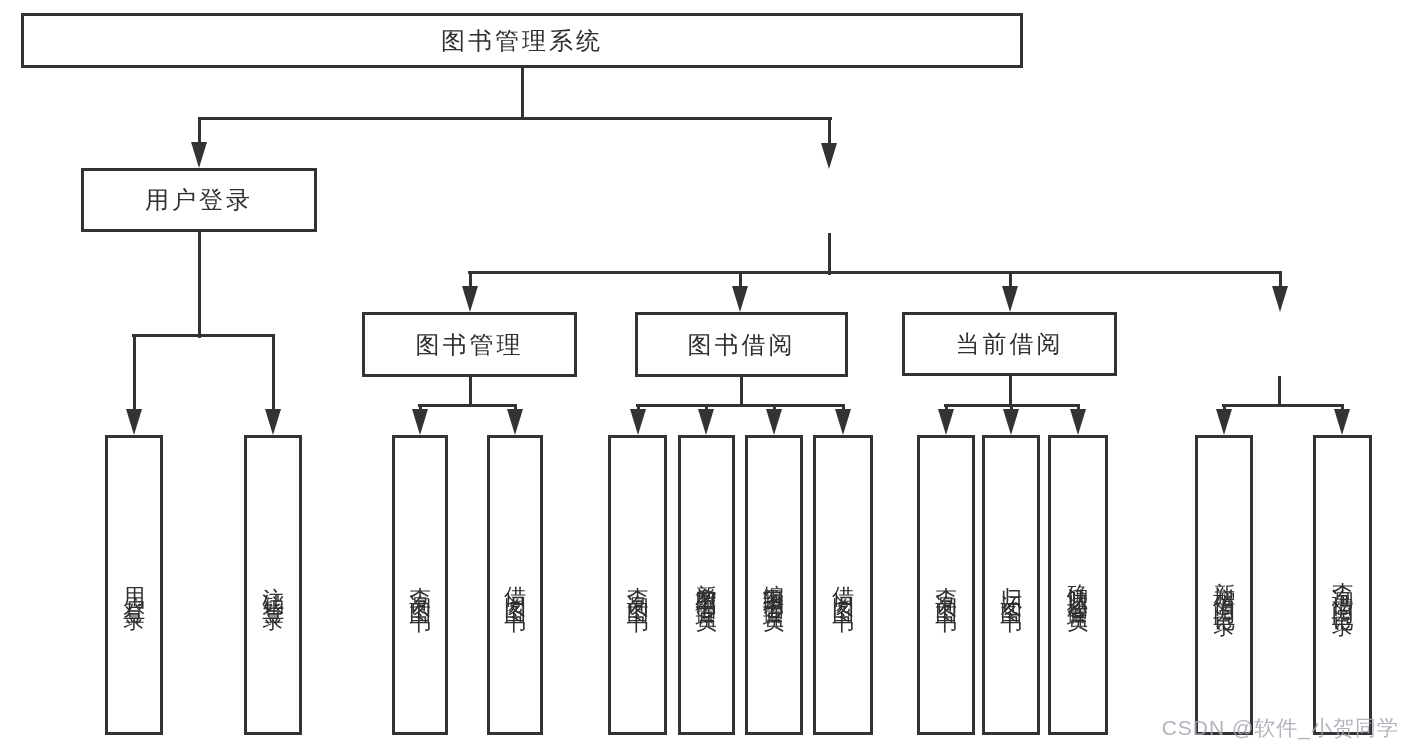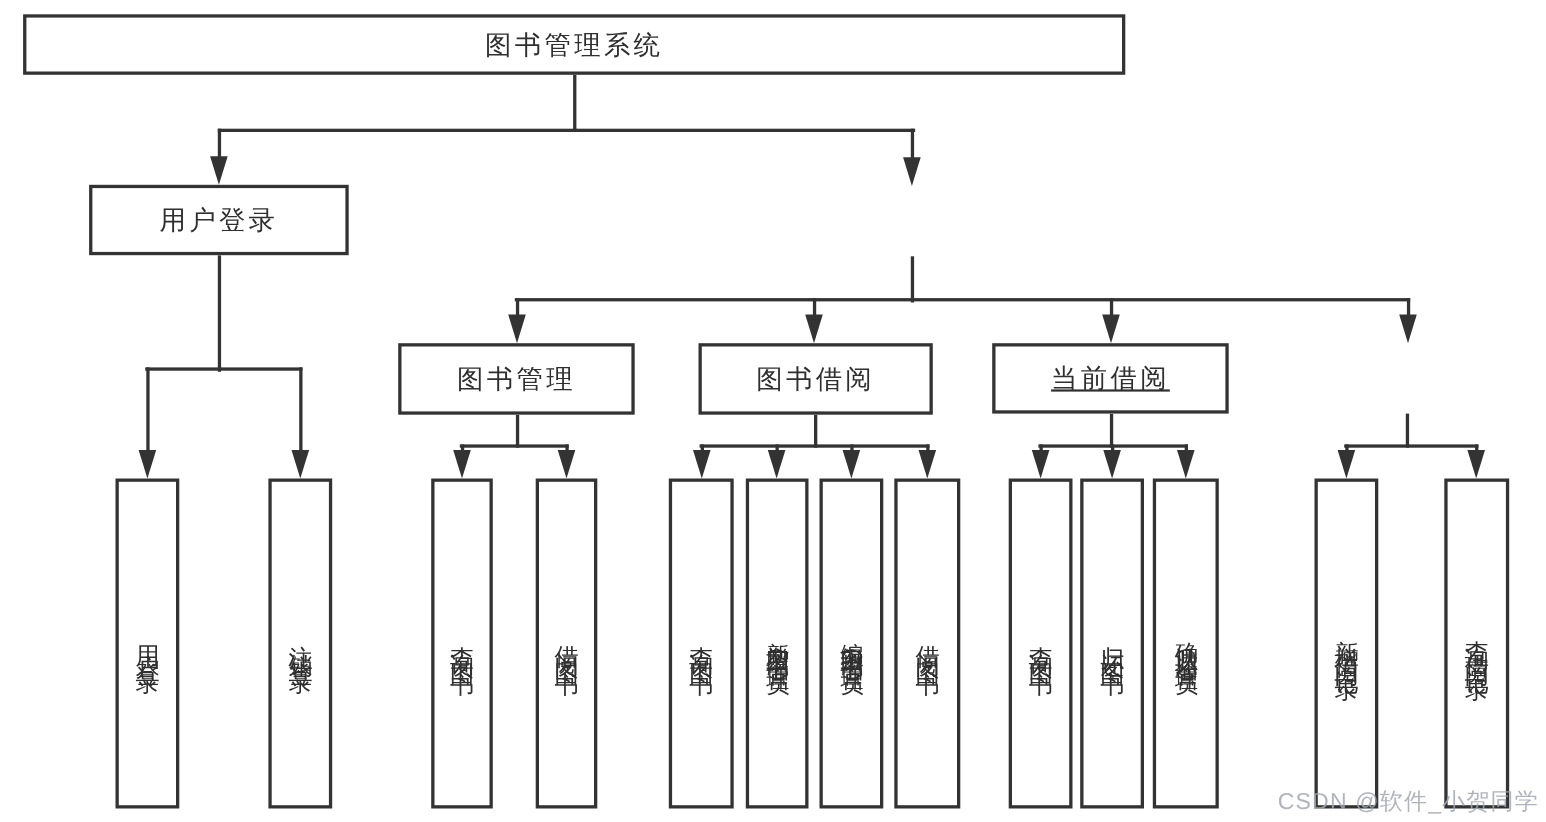--- a/index.html
+++ b/index.html
@@ -65,21 +65,21 @@
 <body>
 
 <div id="stage">
 
   <div class="box h-label" style="left:21px;top:13px;width:1002px;height:55px;">图书管理系统</div>
 
   <div class="box h-label" style="left:81px;top:168px;width:236px;height:64px;">用户登录</div>
 
   <div class="box h-label" style="left:362px;top:312px;width:215px;height:65px;">图书管理</div>
   <div class="box h-label" style="left:635px;top:312px;width:213px;height:65px;">图书借阅</div>
-  <div class="box h-label" style="left:902px;top:312px;width:215px;height:64px;text-decoration:underline;">当前借阅</div>
+  <div class="box h-label" style="left:902px;top:312px;width:215px;height:64px;">当前借阅</div>
 
   <div class="box" style="left:105px;top:435px;width:58px;height:300px;">
     <span class="v-text">用户登录</span>
   </div>
   <div class="box" style="left:244px;top:435px;width:58px;height:300px;">
     <span class="v-text">注销登录</span>
   </div>
 
   <div class="box" style="left:392px;top:435px;width:56px;height:300px;">
     <span class="v-text">查询图书</span>

